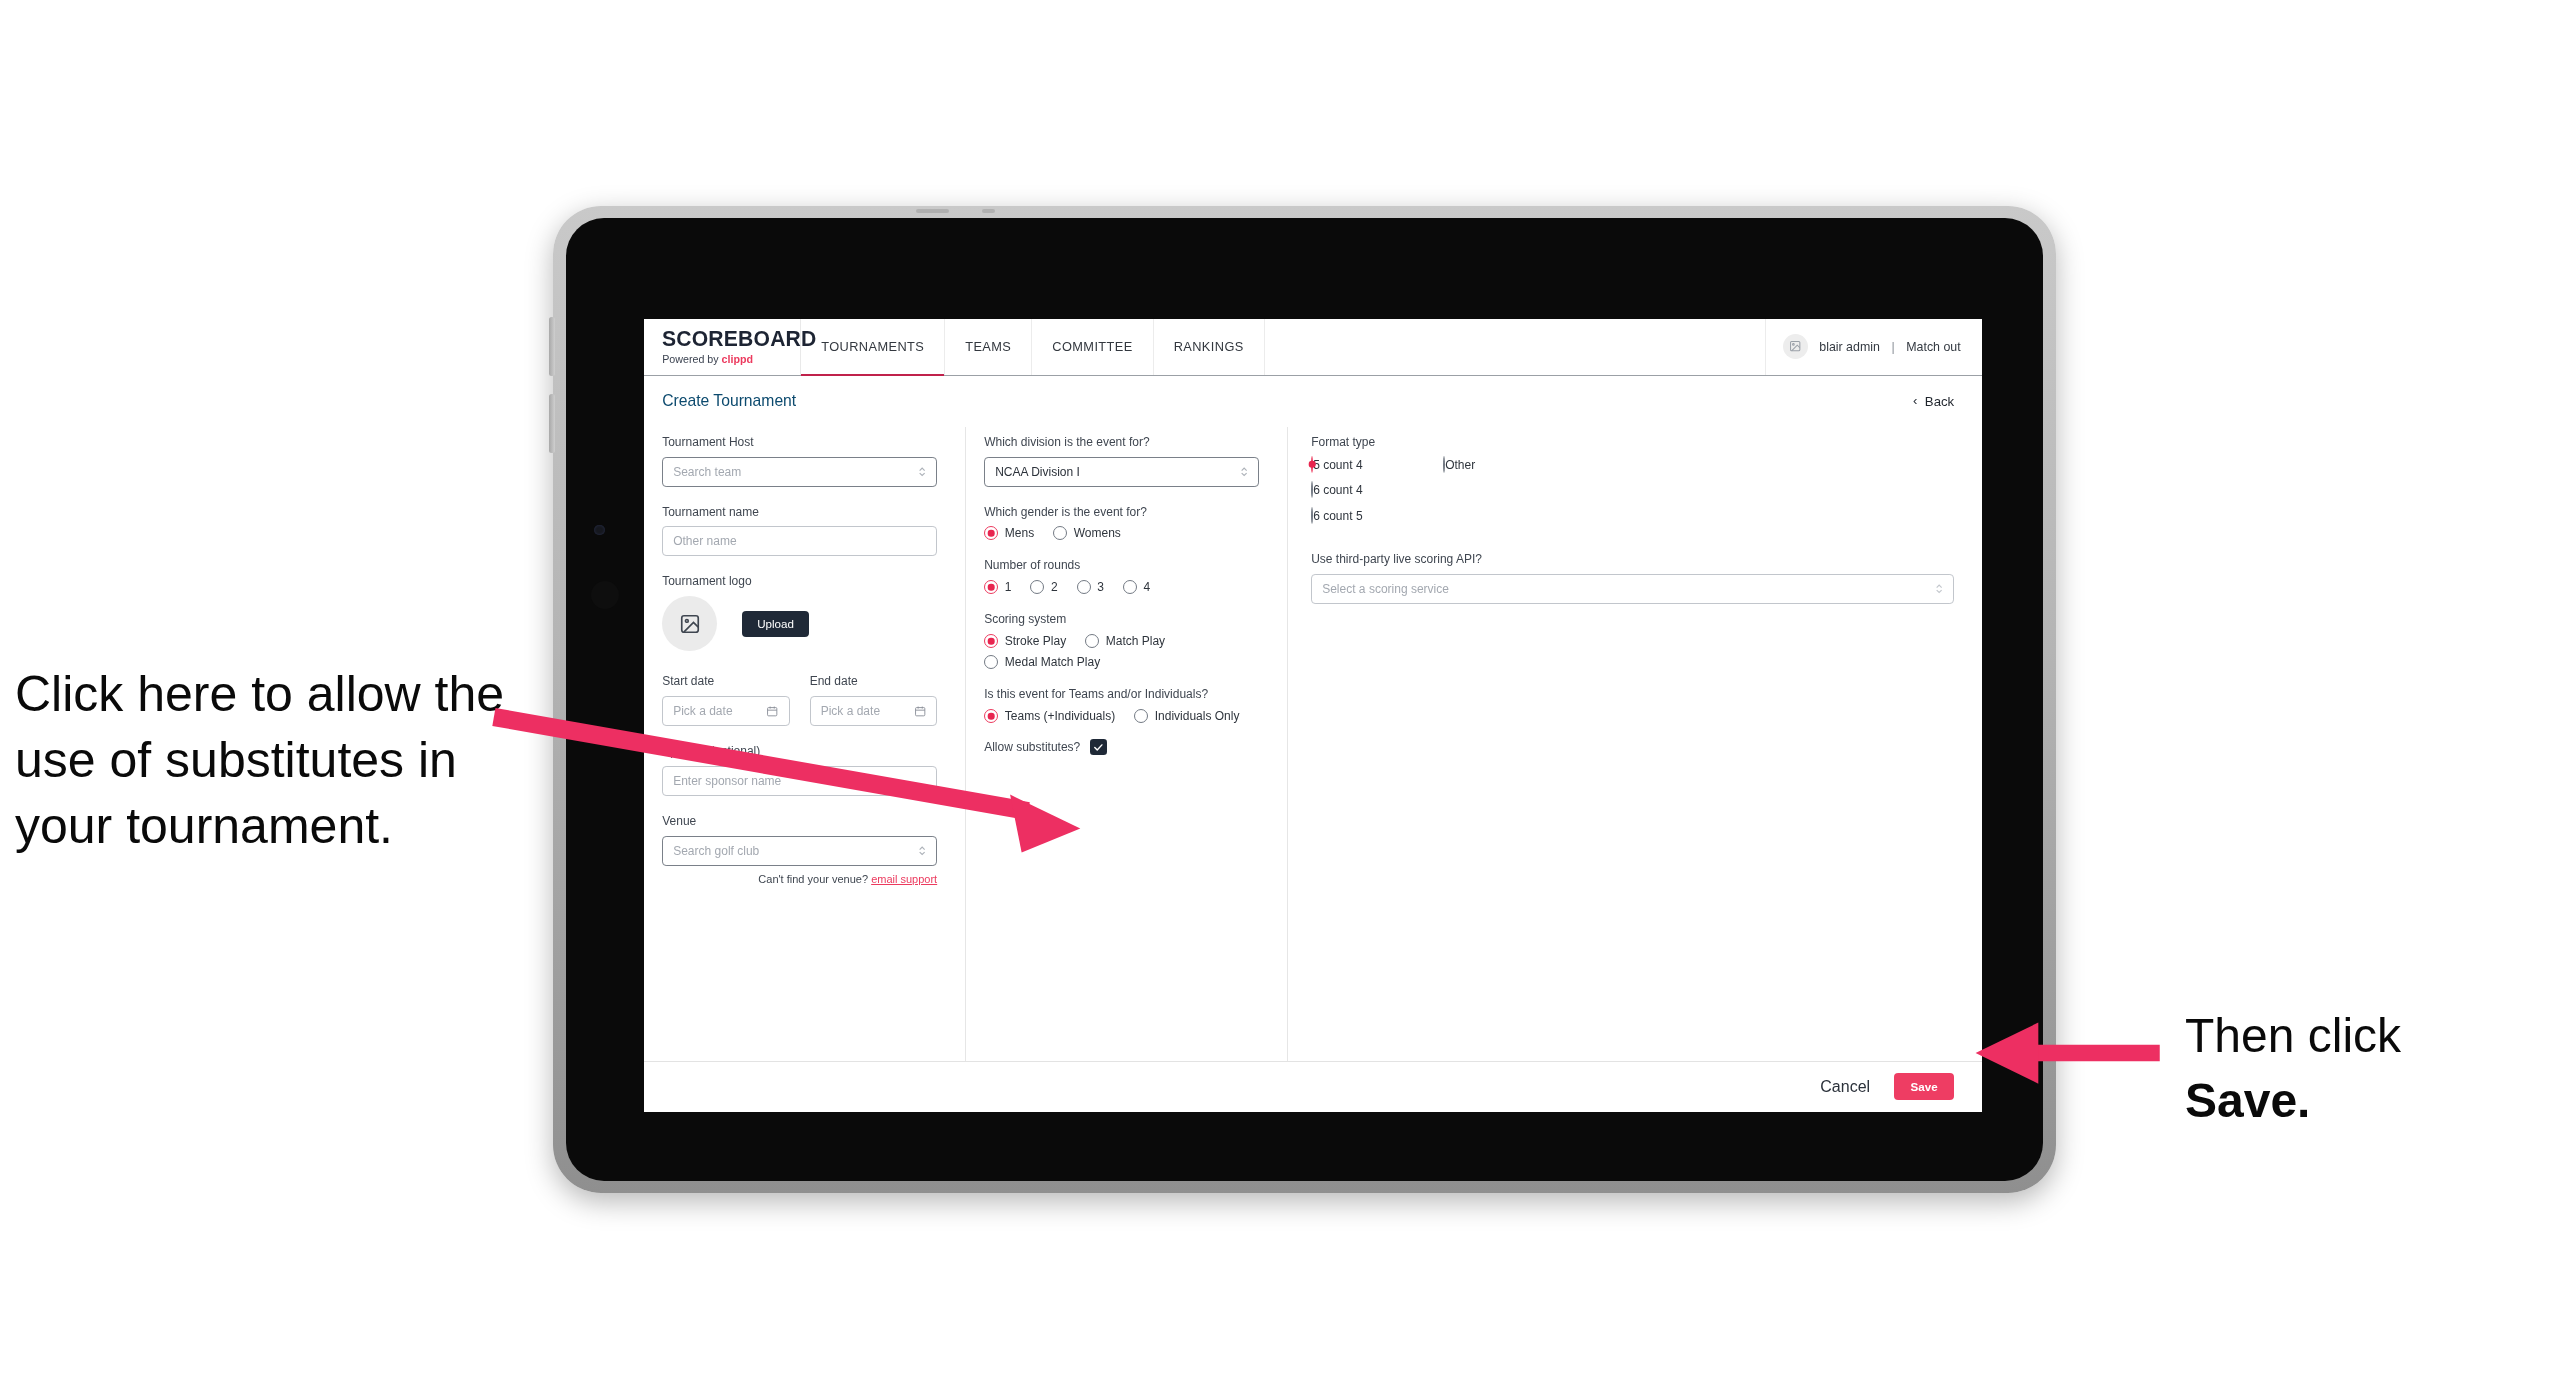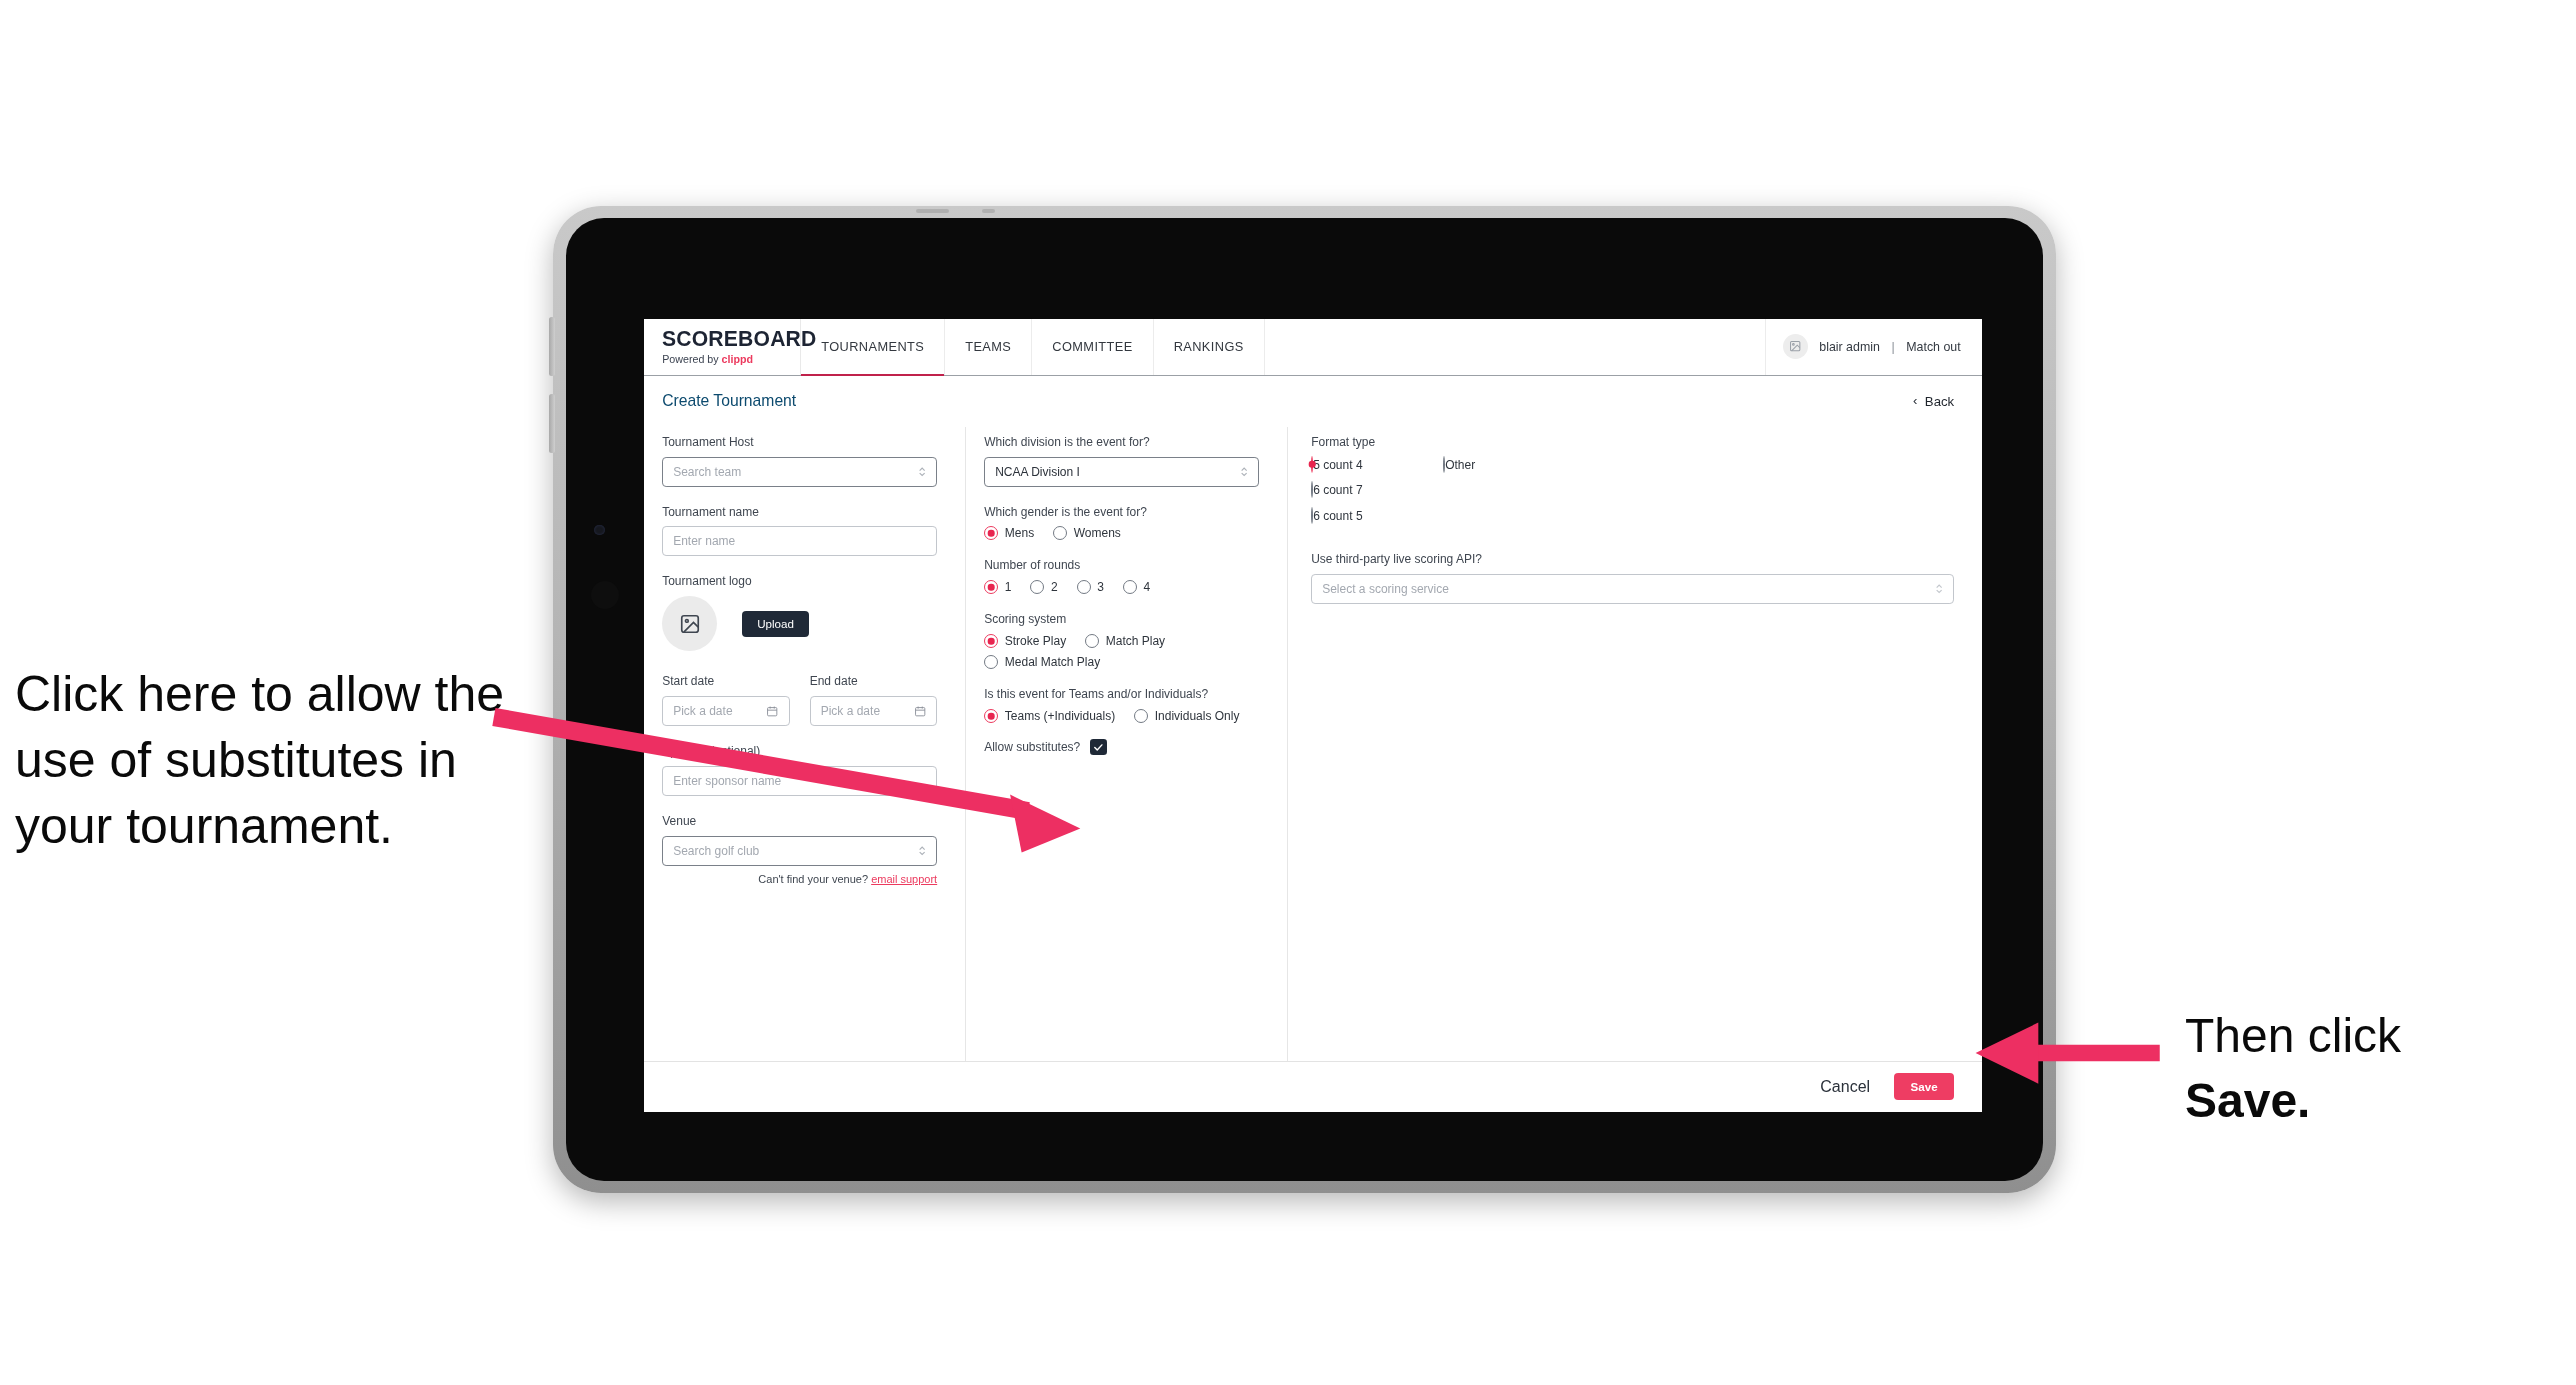--- a/index.html
+++ b/index.html
@@ -459,21 +459,21 @@
                   <path d="M2 5.5L5 2.5l3 3"></path>
                   <path d="M2 8.5l3 3 3-3"></path>
                 </svg>
             </span>
           </div>
 
           <div class="field-gap"></div>
 
           <div class="field-label">Tournament name</div>
           <div class="input-box light-border">
-            <span>Enter name</span>
+            <span>Other name</span>
           </div>
 
           <div class="field-gap"></div>
 
           <div class="field-label">Tournament logo</div>
           <div id="logo-row">
             <div id="logo-placeholder">
               <svg width="22" height="22" viewBox="0 0 24 24" fill="none" stroke="#3f4650" stroke-width="1.8">
                 <rect x="3" y="3" width="18" height="18" rx="2.5"></rect>
                 <circle cx="8.6" cy="8.6" r="1.5"></circle>
@@ -629,21 +629,21 @@
 
           <div class="field-label">Format type</div>
           <div id="format-grid">
             <div id="format-col-a">
               <div class="radio-opt checked stack-radio">
                 <span class="radio-mark"></span>
                 <span class="radio-label">5 count 4</span>
               </div>
               <div class="radio-opt stack-radio">
                 <span class="radio-mark"></span>
-                <span class="radio-label">6 count 7</span>
+                <span class="radio-label">6 count 4</span>
               </div>
               <div class="radio-opt stack-radio">
                 <span class="radio-mark"></span>
                 <span class="radio-label">6 count 5</span>
               </div>
             </div>
             <div id="format-col-b">
               <div class="radio-opt stack-radio">
                 <span class="radio-mark"></span>
                 <span class="radio-label">Other</span>

